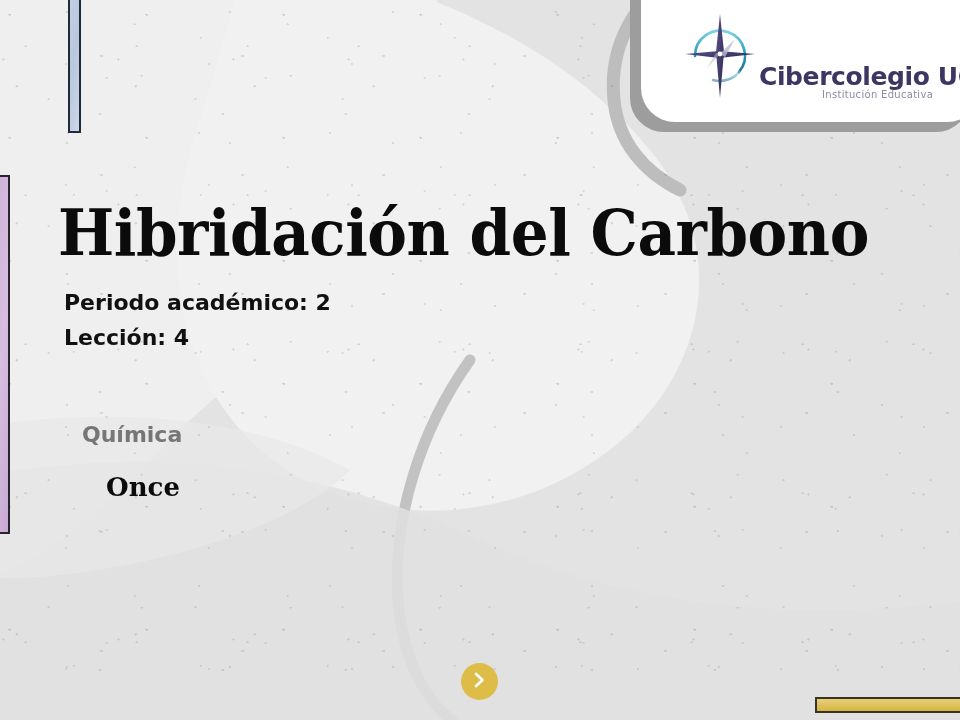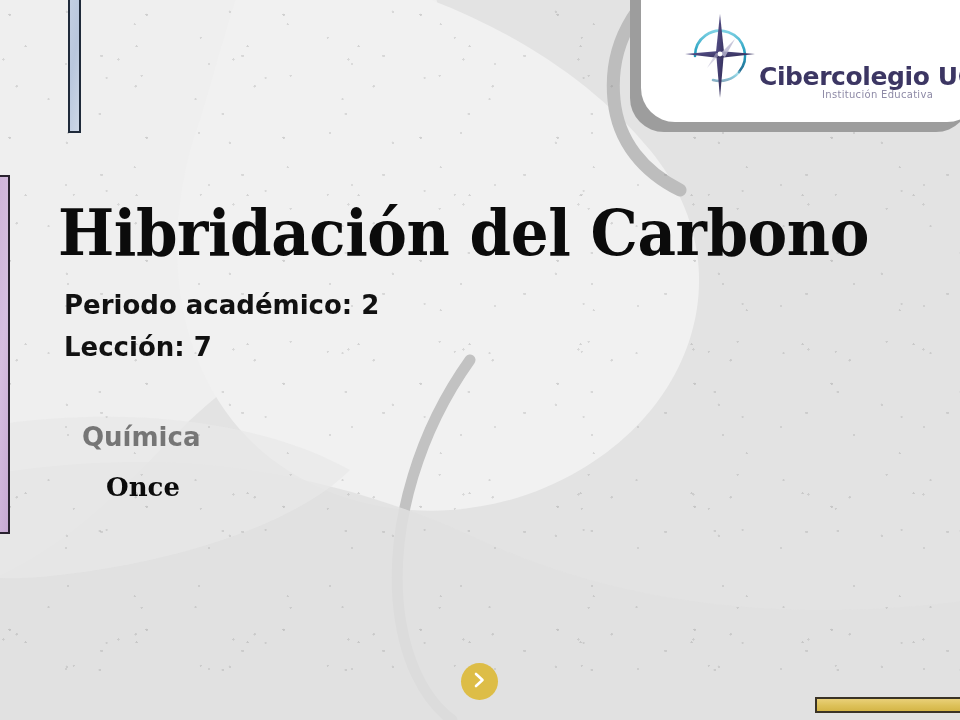--- a/index.html
+++ b/index.html
@@ -140,30 +140,30 @@
     letter-spacing: -.5px;
     white-space: nowrap;
     transform: scaleX(.93);
     transform-origin: left top;
   }
   .meta {
     position: absolute;
     left: 64px; top: 285px;
     font-family: "DejaVu Sans", sans-serif;
     font-weight: bold;
-    font-size: 26px;
+    font-size: 22px;
     line-height: 1.6;
     color: #111111;
   }
   .meta div { white-space: nowrap; }
   .subject {
     position: absolute;
     left: 82px; top: 422px;
     font-family: "DejaVu Sans", sans-serif;
-    font-size: 26px;
+    font-size: 22px;
     font-weight: bold;
     color: #767676;
     white-space: nowrap;
   }
   .grade {
     position: absolute;
     left: 106px; top: 472px;
     font-family: "DejaVu Serif", serif;
     font-size: 26px;
     font-weight: bold;
@@ -249,21 +249,21 @@
         <span class="logo-title">Cibercolegio UCN</span>
         <span class="logo-sub">Institución Educativa</span>
       </span>
     </div>
   </div>
 
   <h1 class="title">Hibridación del Carbono</h1>
 
   <div class="meta">
     <div>Periodo académico: 2</div>
-    <div>Lección: 7</div>
+    <div>Lección: 4</div>
   </div>
 
   <div class="subject">Química</div>
   <div class="grade">Once</div>
 
   <button class="next-btn" aria-label="next">
     <span>
       <svg width="15" height="18" viewBox="0 0 15 18" aria-hidden="true">
         <path d="M4 3 L10.5 9 L4 15" fill="none" stroke="#ffffff" stroke-width="2.6" stroke-linecap="round" stroke-linejoin="round"></path>
       </svg>

